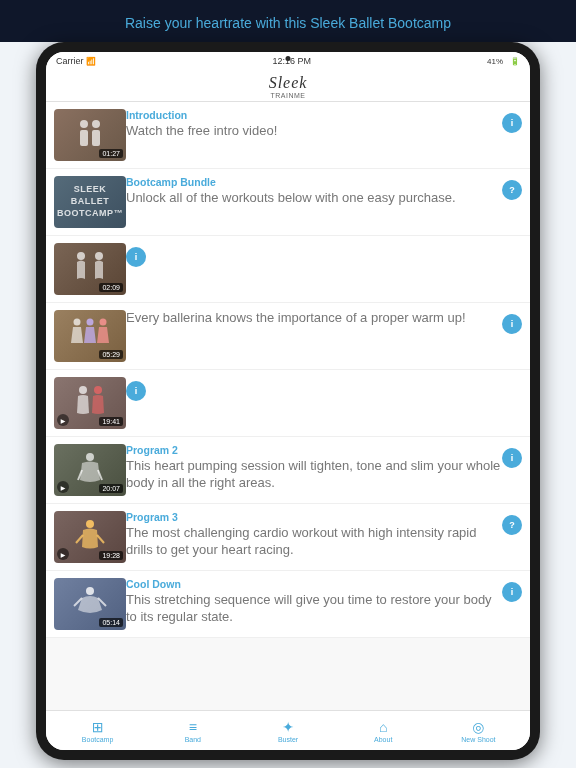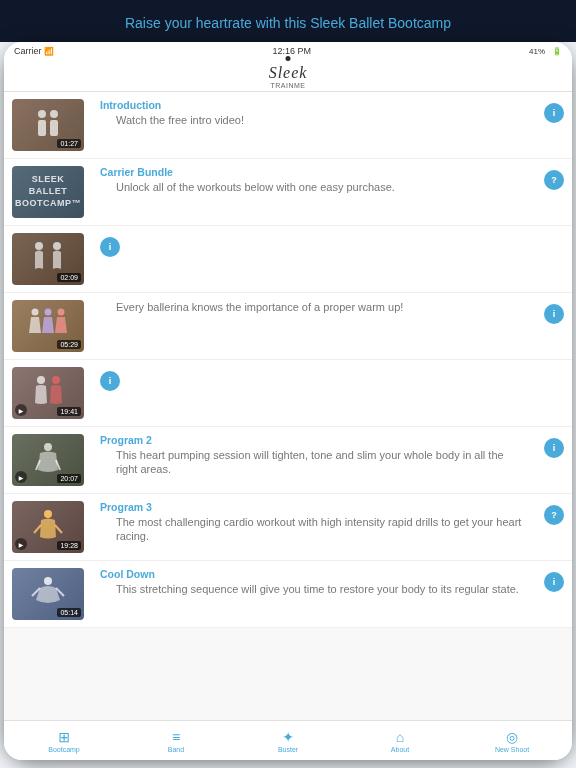--- a/index.html
+++ b/index.html
@@ -21,24 +21,25 @@
       background: #0f172a;
     }
 
     .page-header-text {
       color: #4aabdb;
       font-size: 14px;
       font-weight: 400;
     }
 
     .tablet-outer {
-      width: 568px;
+      width: 504px;
       height: 718px;
       background: #1a1a1a;
       border-radius: 28px;
+      padding: 10px;
       display: flex;
       flex-direction: column;
       box-shadow: 0 4px 20px rgba(0,0,0,0.5);
       position: relative;
       justify-content: flex-end;
     }
 
     .tablet-inner {
       flex: 1;
       background: white;
@@ -95,21 +96,21 @@
       overflow-y: auto;
       background: #f8f8f8;
     }
 
     .list-item {
       display: flex;
       align-items: flex-start;
       padding: 7px 8px;
       background: white;
       border-bottom: 1px solid #efefef;
-      gap: 16px;
+      gap: 0;
     }
 
     .thumb {
       width: 72px;
       height: 52px;
       border-radius: 4px;
       overflow: hidden;
       flex-shrink: 0;
       position: relative;
       background: #555;
@@ -143,23 +144,22 @@
 
     .item-title {
       color: #4aabdb;
       font-size: 10.5px;
       font-weight: 600;
       margin-bottom: 2px;
     }
 
     .item-desc {
       color: #777;
-      font-size: 11px;
+      font-size: 13px;
       line-height: 1.3;
-      margin-left: 16px;
     }
 
     .item-desc .highlight {
       color: #4aabdb;
     }
 
     .item-badge {
       width: 20px;
       height: 20px;
       border-radius: 50%;
@@ -270,21 +270,21 @@
         <div class="item-badge">i</div>
       </div>
 
       <div class="list-item">
         <div class="thumb thumb-bundle">
           <div style="position:absolute;top:2px;left:2px;right:2px;bottom:2px;display:flex;align-items:center;justify-content:center;">
             <div style="color:rgba(255,255,255,0.8);font-size:9px;text-align:center;line-height:1.3;font-weight:bold;letter-spacing:0.5px;">SLEEK<br>BALLET<br>BOOTCAMP™</div>
           </div>
         </div>
         <div class="item-info">
-          <div class="item-title">Carrier Bundle</div>
+          <div class="item-title">Bootcamp Bundle</div>
           <div class="item-desc">Unlock all of the workouts below with one easy purchase.</div>
         </div>
         <div class="item-badge locked">?</div>
       </div>
 
       <div class="list-item">
         <div class="thumb thumb-tutorial">
           <div style="position:absolute;top:5px;left:5px;right:5px;bottom:5px;display:flex;align-items:center;justify-content:center;">
             <svg width="44" height="40" viewBox="0 0 44 40">
               <ellipse cx="13" cy="7" rx="4" ry="4" fill="rgba(255,255,255,0.7)"></ellipse>

